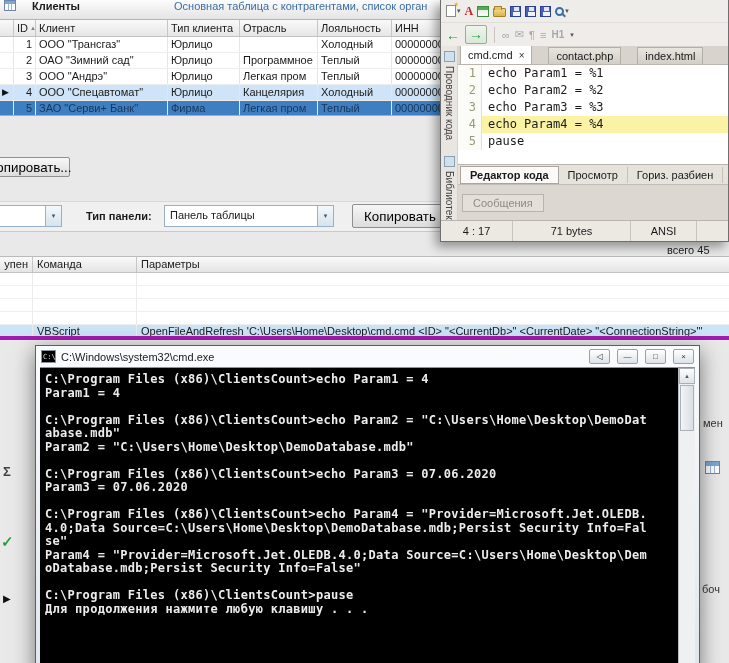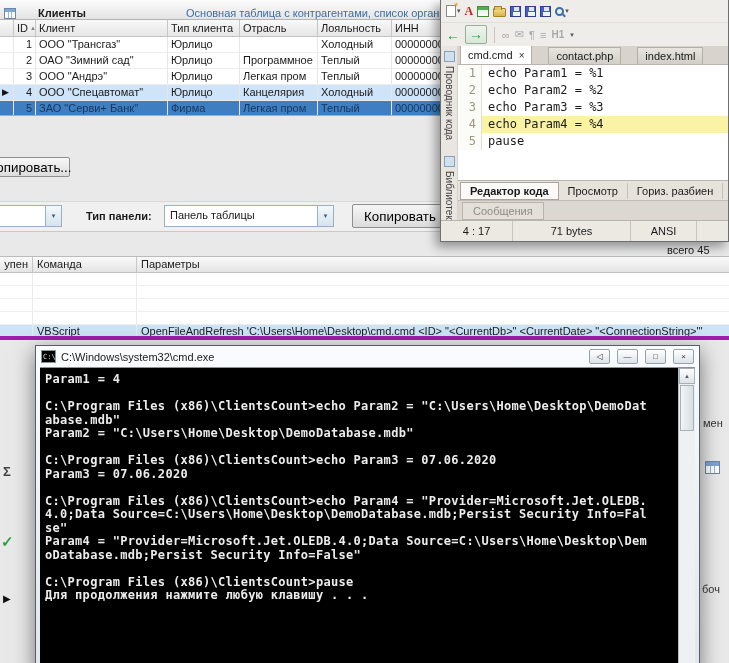--- a/index.html
+++ b/index.html
@@ -2,21 +2,21 @@
 <html><head>
 <meta charset="utf-8">
 <style>
 *{margin:0;padding:0;box-sizing:border-box}
 html,body{width:729px;height:663px}
 body{position:relative;overflow:hidden;background:#e9e9e9;font-family:"Liberation Sans",sans-serif;font-size:11px;color:#1a1a1a}
 .abs{position:absolute}
 
 
 #clients{left:0;top:0;width:470px;height:116px;background:#fff;border-right:1px solid #aaa;border-bottom:1px solid #aaa;overflow:hidden}
-#clients-hd{height:20px;background:linear-gradient(#fcfcfc,#e4e4e4);border-bottom:1px solid #b3b3b3;display:flex;align-items:flex-end;padding:0 4px;gap:22px}
+#clients-hd{height:20px;background:linear-gradient(#fcfcfc,#e4e4e4);border-bottom:1px solid #b3b3b3;display:flex;align-items:flex-start;padding:0 4px;gap:16px}
 #clients-hd .ttl{font-weight:bold;white-space:nowrap}
 #clients-hd .sub{color:#3c6ea5;margin-left:78px;white-space:nowrap}
 .gicon{width:12px;height:11px;border:1px solid #6e87a8;background:#fff;position:relative;flex:0 0 auto}
 .gicon:before{content:"";position:absolute;left:0;top:0;right:0;height:3px;background:#7fa7d0}
 .gicon:after{content:"";position:absolute;left:3px;top:3px;bottom:0;width:1px;background:#9db8d4;box-shadow:3px 0 #9db8d4}
 .ghrow{display:flex;height:17px;background:linear-gradient(#f9f9f9,#e6e6e6);border-bottom:1px solid #c2c2c2}
 .ghrow .c{border-right:1px solid #c6c6c6;padding:2px 3px 0;white-space:nowrap;overflow:hidden}
 .grow{display:flex;height:16px;border-bottom:1px solid #ededed;background:#fff}
 .grow .c{border-right:1px solid #e6e6e6;padding:1px 3px 0;white-space:nowrap;overflow:hidden}
 .c.sel{flex:0 0 14px;padding-left:2px}
@@ -97,21 +97,21 @@
 .ftab.act{background:#fff;height:19px}
 .ftab .x{font-size:10px;color:#333}
 #edcode{flex:1;background:#fff;overflow:hidden;font-family:"DejaVu Sans Mono",monospace;font-size:12px}
 .eline{display:flex;height:17px;line-height:17px}
 .eln{flex:0 0 24px;text-align:right;padding-right:5px;color:#9a9a7a;background:#fbfbf7;border-right:1px solid #e0e0d8}
 .ecode{flex:1;padding-left:6px;white-space:pre}
 .eline.cur .ecode{background:#faf3a5}
 #edbtabs{height:20px;background:#e6e3dd;border-top:1px solid #b9b5ae;display:flex;align-items:center;padding-left:2px;overflow:hidden}
 .btab{padding:2px 9px;border-right:1px solid #c6c2bb;white-space:nowrap}
 .btab.act{background:#fbfaf8;border:1px solid #aaa69f;font-weight:bold}
-#edmsg{height:20px;background:#dcd8d1;border-top:1px solid #c2beb7;display:flex;align-items:center;padding-left:4px}
+#edmsg{height:36px;background:#dcd8d1;border-top:1px solid #c2beb7;display:flex;align-items:center;padding-left:4px}
 #msg-tab{padding:2px 10px;border:1px solid #b8b4ad;background:#e4e0d9;color:#8f8b84;white-space:nowrap}
 #edstatus{height:21px;background:#ece9e3;border-top:1px solid #b9b5ae;display:flex;align-items:stretch;overflow:hidden}
 .scell{border-right:1px solid #c9c5be;display:flex;align-items:center;justify-content:center;padding:0 6px;white-space:nowrap}
 .scell.pos{flex:0 0 72px}
 .scell.size{flex:0 0 118px}
 .scell.enc{flex:0 0 66px}
 .scell.rest{flex:1;border-right:none}
 
 
 #cmdwin{left:35px;top:345px;width:665px;height:330px;background:linear-gradient(#fafcfe,#dfe6ec);border:1px solid #55606c;box-shadow:0 6px 20px rgba(0,0,0,.5)}
@@ -351,20 +351,21 @@
   <div id="cmdbar">
     <span id="cmdico">C:\</span>
     <span id="cmdtitle">C:\Windows\system32\cmd.exe</span>
     <span class="capbtn">◁</span>
     <span class="capbtn">—</span>
     <span class="capbtn">□</span>
     <span class="capbtn">×</span>
   </div>
   <div id="console">
     <div id="conlines">
+      <div class="cline">C:\Program Files (x86)\ClientsCount&gt;echo Param1 = 4</div>
       <div class="cline">Param1 = 4</div>
       <div class="cline"></div>
       <div class="cline">C:\Program Files (x86)\ClientsCount&gt;echo Param2 = "C:\Users\Home\Desktop\DemoDat</div>
       <div class="cline">abase.mdb"</div>
       <div class="cline">Param2 = "C:\Users\Home\Desktop\DemoDatabase.mdb"</div>
       <div class="cline"></div>
       <div class="cline">C:\Program Files (x86)\ClientsCount&gt;echo Param3 = 07.06.2020</div>
       <div class="cline">Param3 = 07.06.2020</div>
       <div class="cline"></div>
       <div class="cline">C:\Program Files (x86)\ClientsCount&gt;echo Param4 = "Provider=Microsoft.Jet.OLEDB.</div>

